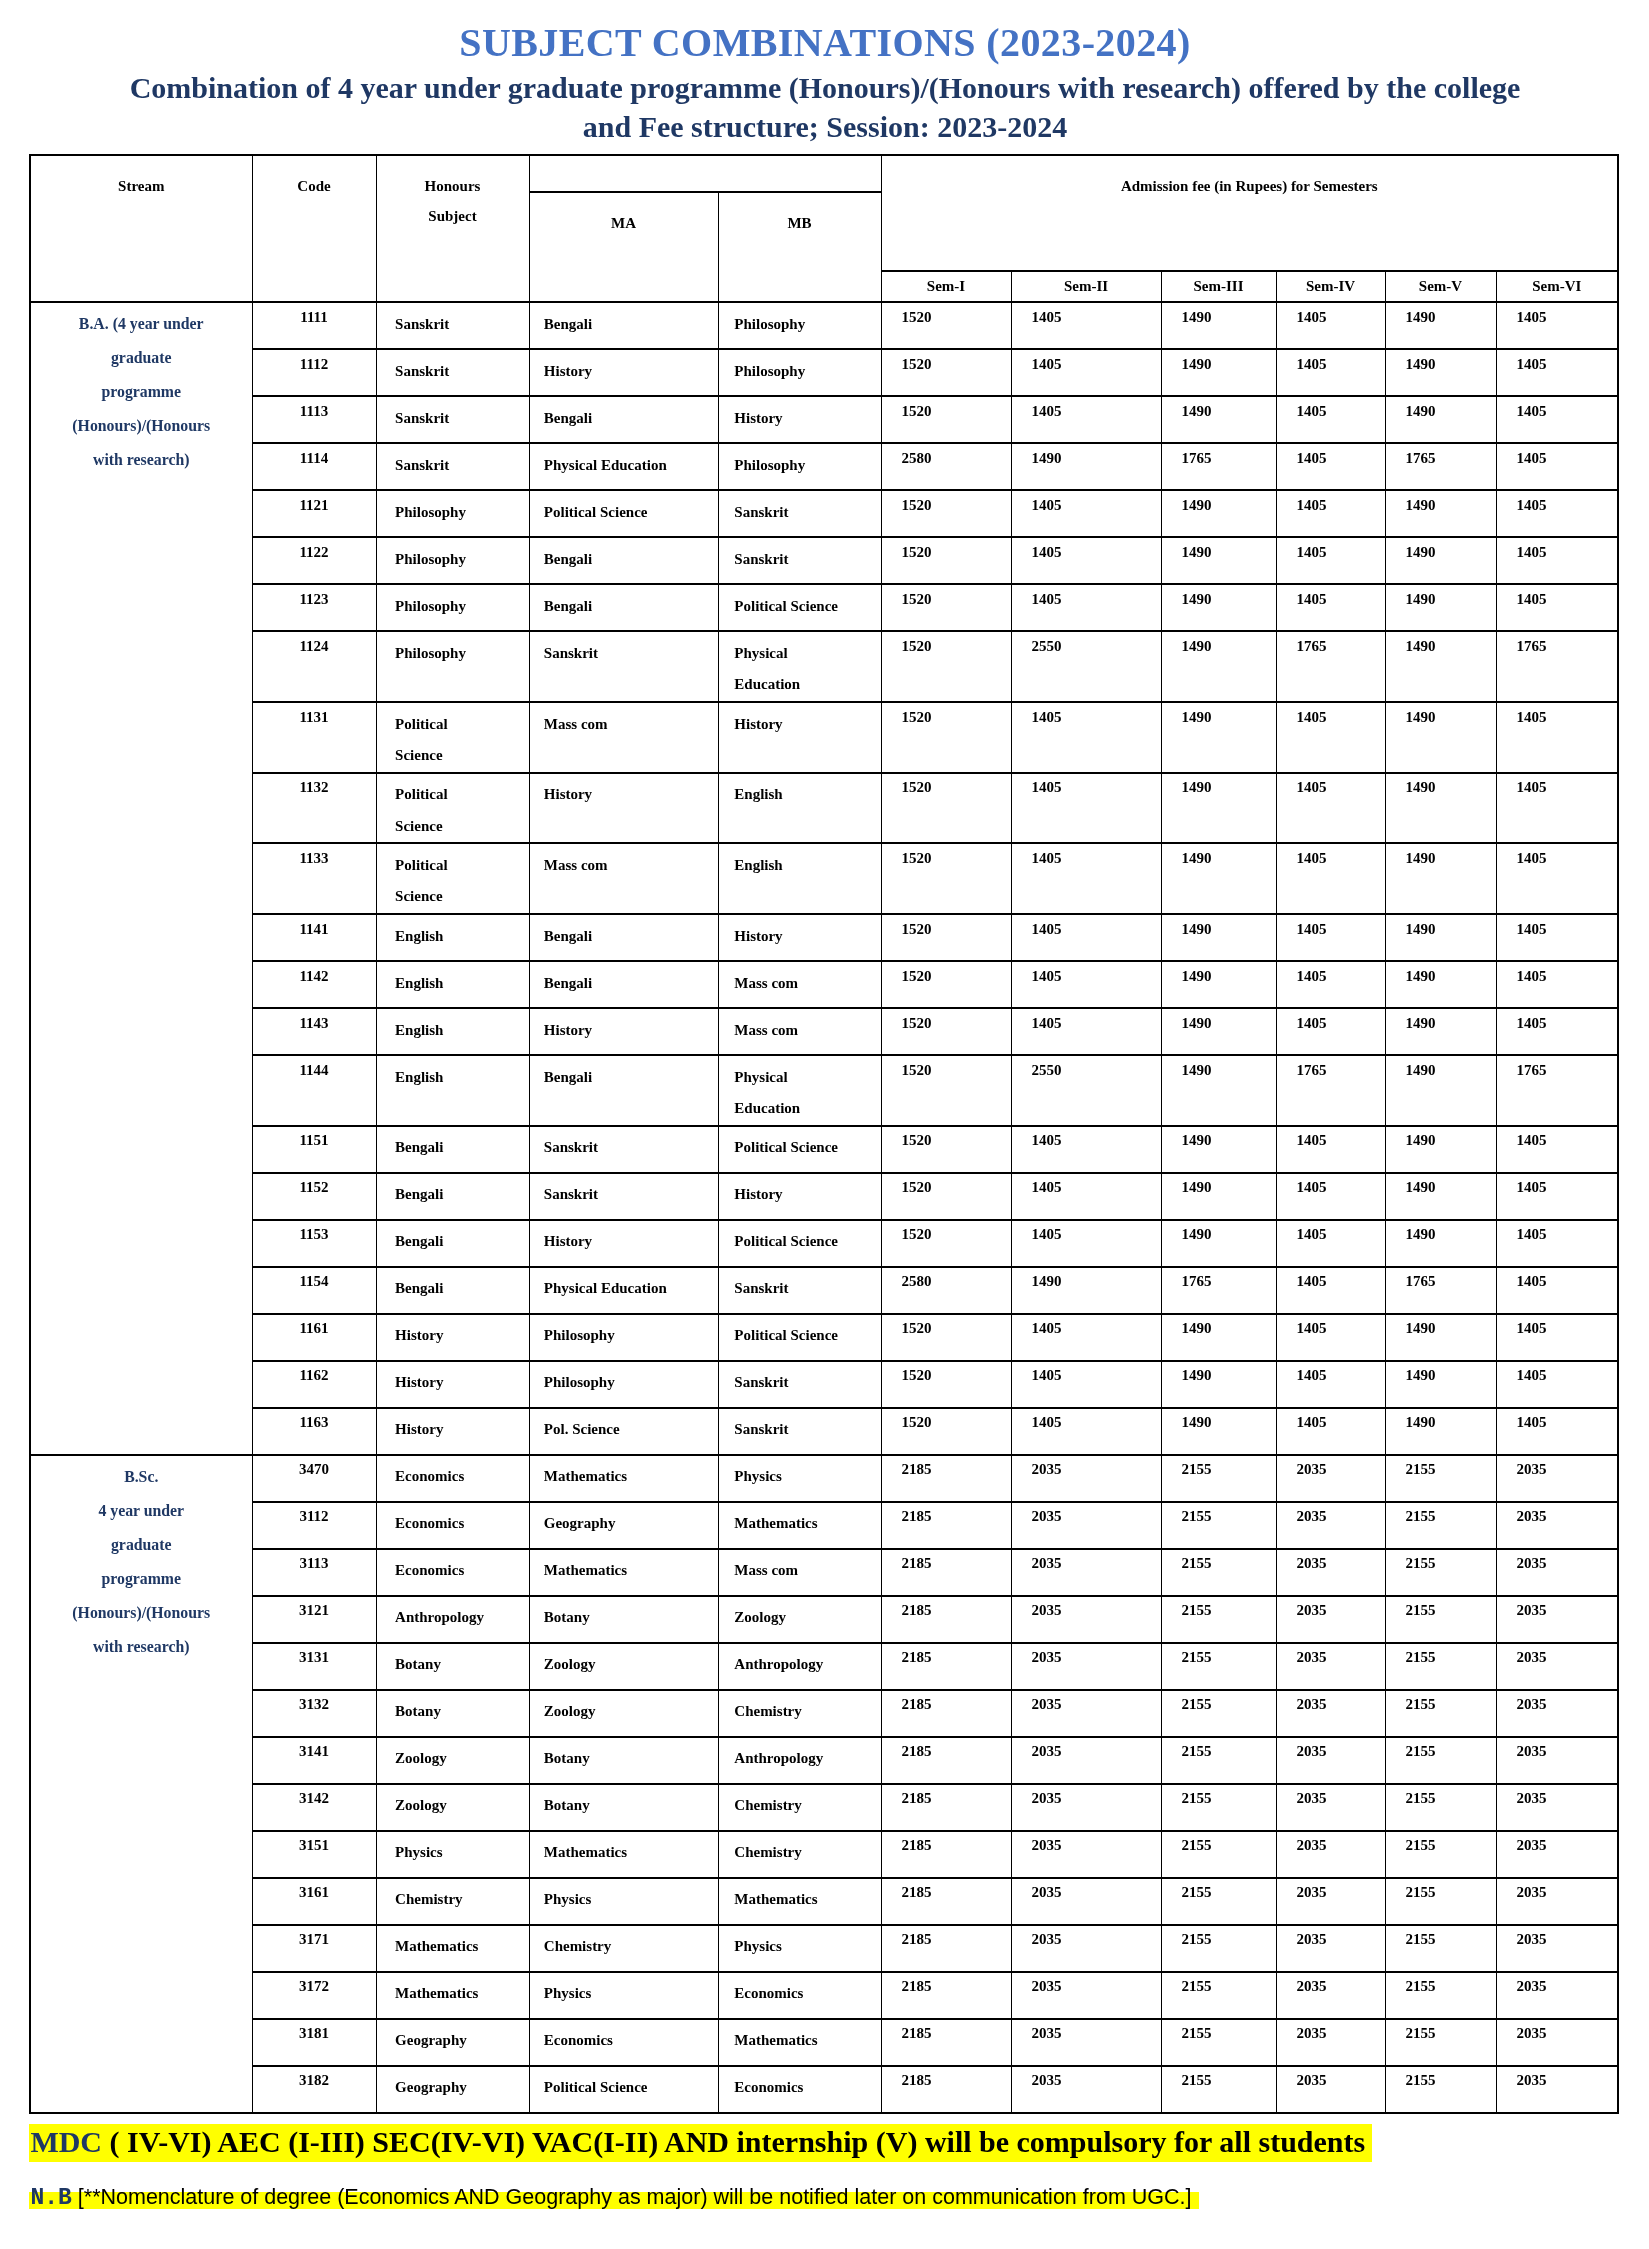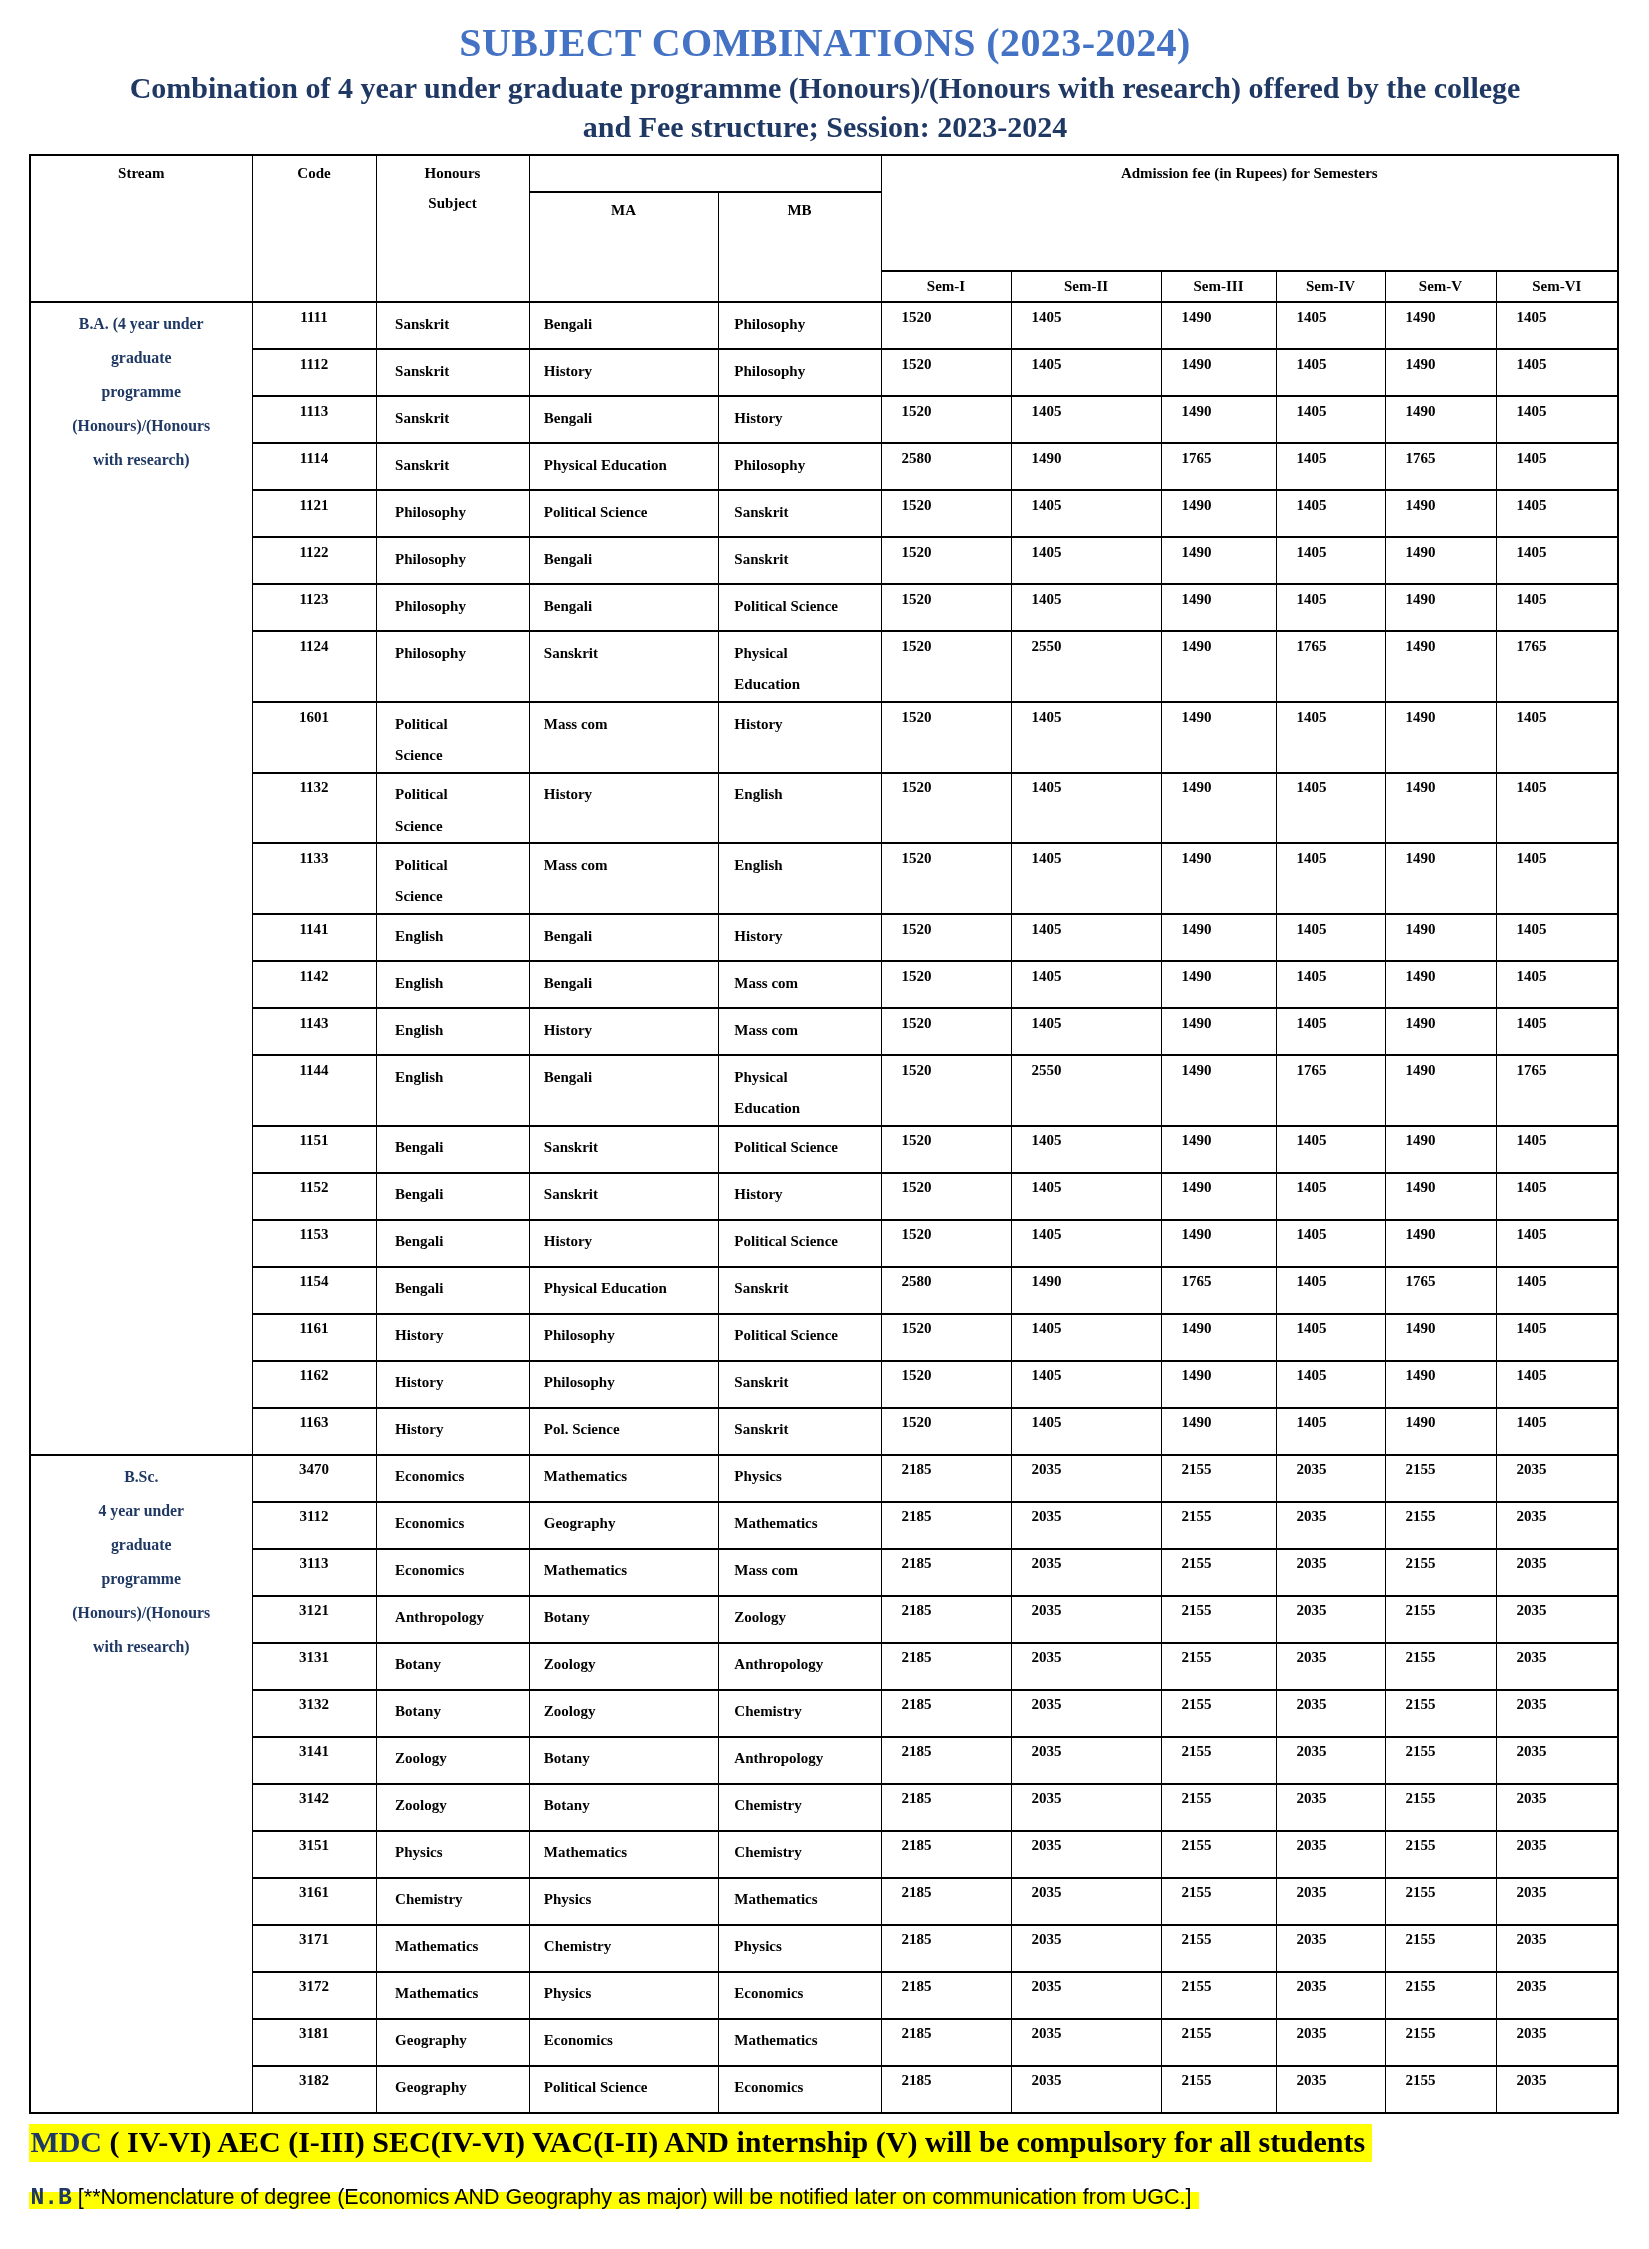--- a/index.html
+++ b/index.html
@@ -40,21 +40,21 @@
     border-left-width: 1.4px;
     border-right-width: 1.4px;
     font-weight: bold;
     vertical-align: top;
     color: #000;
     overflow: hidden;
   }
   .combo thead th {
     font-size: 15px;
     text-align: center;
-    padding-top: 2px;
+    padding-top: 15px;
     line-height: 2.0;
     white-space: pre-line;
   }
   tr.hrow1 { height: 37px; }
   tr.hrow2 { height: 79px; }
   tr.hrow3 { height: 31.5px; }
   .combo thead th.sem {
     vertical-align: middle;
     padding: 0;
     line-height: 1.2;
@@ -261,21 +261,21 @@
           <td class="subj ma">Sanskrit</td>
           <td class="subj mb">Physical Education</td>
           <td class="fee">1520</td>
           <td class="fee">2550</td>
           <td class="fee">1490</td>
           <td class="fee">1765</td>
           <td class="fee">1490</td>
           <td class="fee">1765</td>
         </tr>
         <tr class="tall">
-          <td class="code">1601</td>
+          <td class="code">1131</td>
           <td class="subj">Political Science</td>
           <td class="subj ma">Mass com</td>
           <td class="subj mb">History</td>
           <td class="fee">1520</td>
           <td class="fee">1405</td>
           <td class="fee">1490</td>
           <td class="fee">1405</td>
           <td class="fee">1490</td>
           <td class="fee">1405</td>
         </tr>

